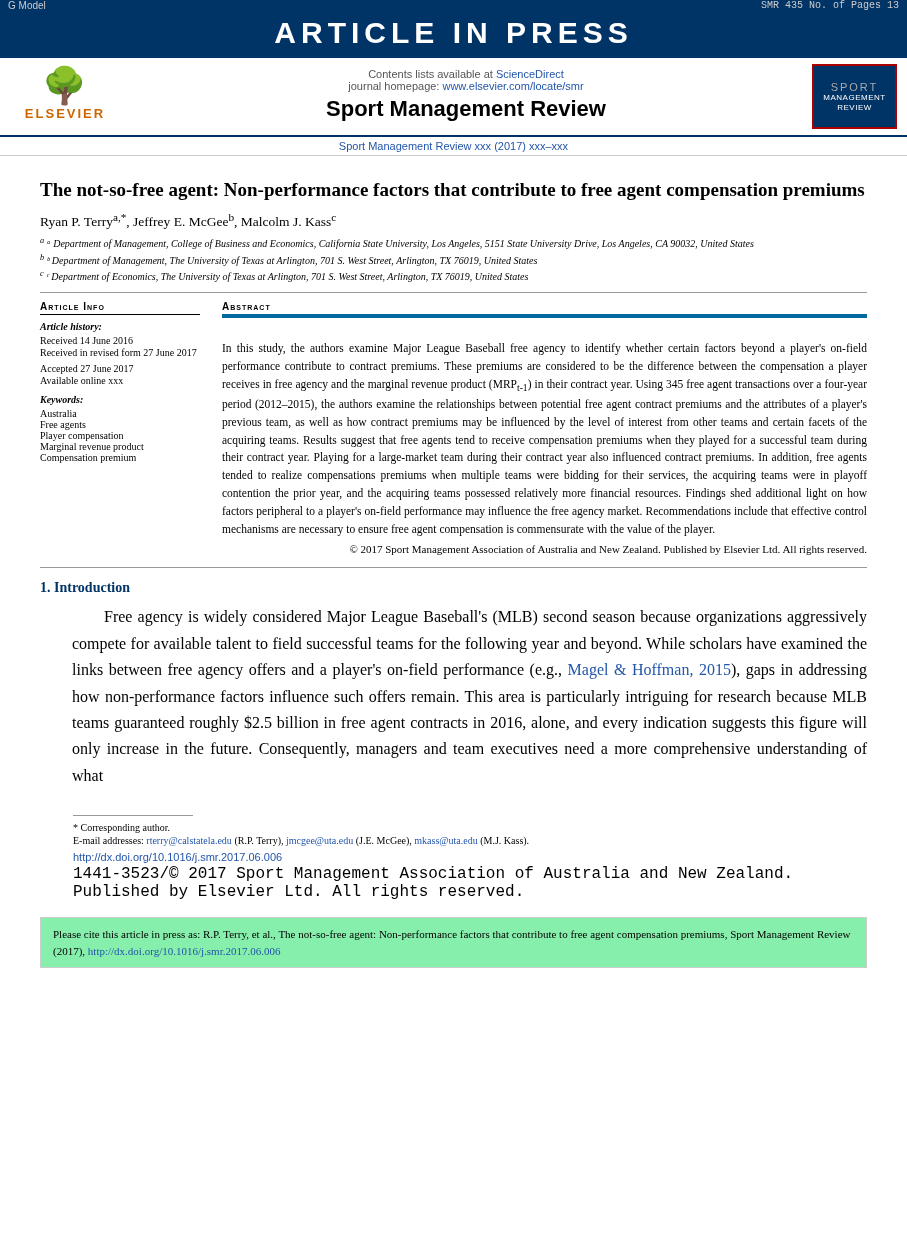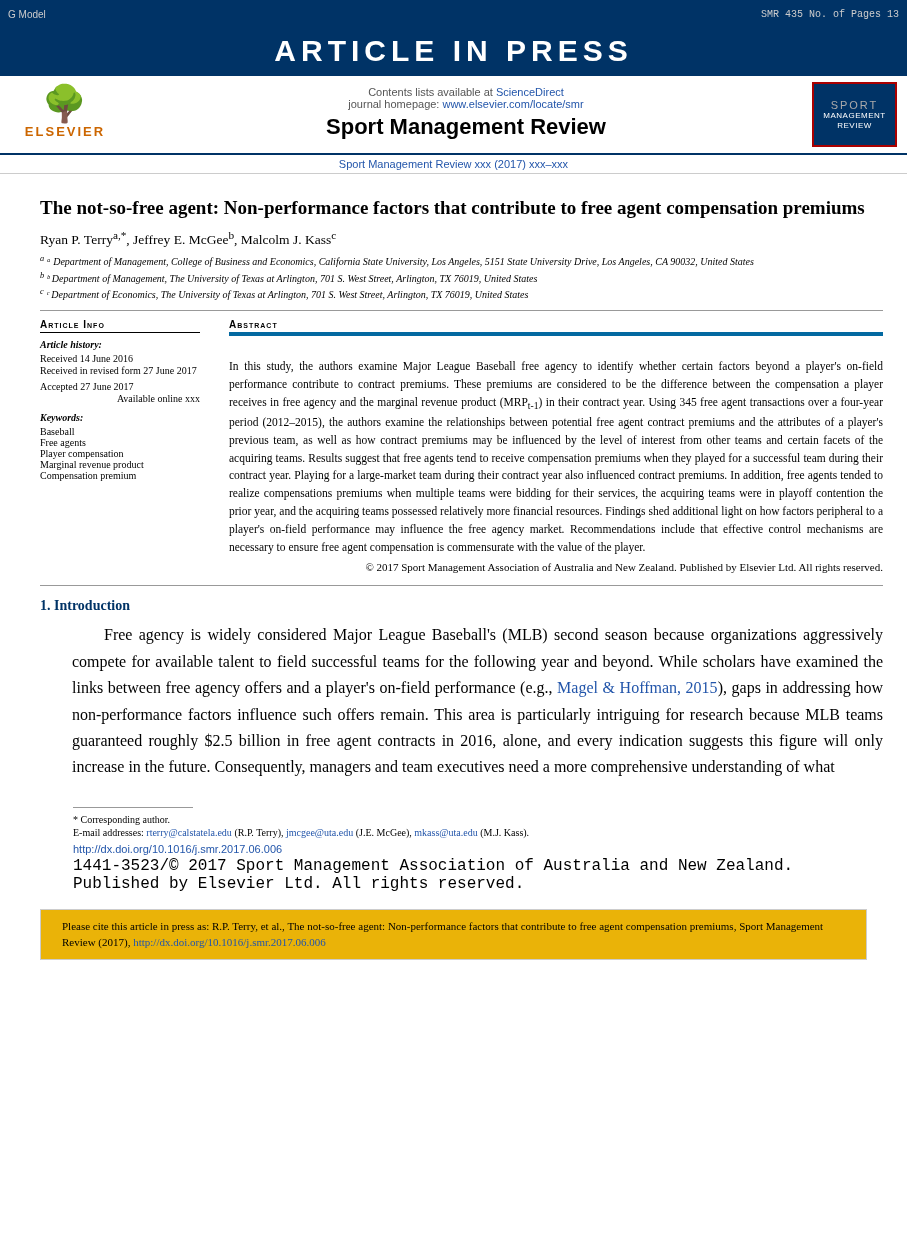--- a/index.html
+++ b/index.html
@@ -8,21 +8,21 @@
       font-size: 13px;
       background: #fff;
       color: #000;
       width: 907px;
       min-height: 1238px;
     }
   </style>
 </head>
 <body>
 
-<div style="background:#003366; padding:9px 8px; display:flex; justify-content:space-between; ">
+<div style="background:#003366; padding:0 8px; display:flex; justify-content:space-between; ">
   <span style="color:#ccc; font-size:10px; font-family:Arial,sans-serif;">G Model</span>
   <span style="color:#ccc; font-size:10px; font-family:Liberation Mono, monospace;">SMR 435  No. of Pages 13</span>
 </div>
 <div style="background:#003366; text-align:center; padding:5px 0 8px 0;">
   <span style="color:#fff; font-size:30px; font-weight:bold; letter-spacing:5px; font-family:Arial,sans-serif;">ARTICLE IN PRESS</span>
 </div>
 
 <div style="border-bottom:2px solid #003366; display:flex; align-items:center; padding:6px 10px 6px 10px; gap:10px;">
 
   <div style="width:110px; min-width:110px; display:flex; flex-direction:column; align-items:center; justify-content:flex-end; padding-bottom:4px;">
@@ -45,49 +45,49 @@
   <div style="width:85px; height:65px; background:#003366; display:flex; flex-direction:column; align-items:center; justify-content:center; border:2px solid #aa0000; color:#fff;">
     <div style="font-size:11px; letter-spacing:2px; color:#aaa; font-family:Arial,sans-serif;">SPORT</div>
     <div style="font-size:8px; letter-spacing:0.5px; color:#fff; font-family:Arial,sans-serif; text-align:center; line-height:1.2;">MANAGEMENT<br>REVIEW</div>
   </div>
 </div>
 
 <div style="font-size:11px; color:#2255aa; text-align:center; padding:3px 0; border-bottom:1px solid #ccc; font-family:Arial,sans-serif;">
   <a href="#" style="color:#2255aa; text-decoration:none;">Sport Management Review xxx (2017) xxx–xxx</a>
 </div>
 
-<div style="padding:12px 24px 0 40px;">
+<div style="padding:12px 40px 0 40px;">
 
   <div style="font-size:19px; font-weight:bold; line-height:1.3; margin:10px 0 8px 0; font-family:Times New Roman,serif;">The not-so-free agent: Non-performance factors that contribute to free agent compensation premiums</div>
 
   <div style="font-size:13.5px; margin-bottom:5px; font-family:Times New Roman,serif;">
     <span>Ryan P. Terry<sup>a,*</sup>, Jeffrey E. McGee<sup>b</sup>, Malcolm J. Kass<sup>c</sup></span>
   </div>
 
   <div style="font-size:10px; font-style:italic; line-height:1.5; margin-bottom:0; font-family:Times New Roman,serif;">
     <div><sup>a</sup> <span>ᵃ Department of Management, College of Business and Economics, California State University, Los Angeles, 5151 State University Drive, Los Angeles, CA 90032, United States</span></div>
     <div><sup>b</sup> <span>ᵇ Department of Management, The University of Texas at Arlington, 701 S. West Street, Arlington, TX 76019, United States</span></div>
     <div><sup>c</sup> <span>ᶜ Department of Economics, The University of Texas at Arlington, 701 S. West Street, Arlington, TX 76019, United States</span></div>
   </div>
 
   <hr style="border:none; border-top:1px solid #999; margin:8px 0;">
 
-  <div style="display:flex; gap:29px; margin-top:6px;">
+  <div style="display:flex; gap:22px; margin-top:6px;">
 
     <div style="width:160px; min-width:160px;">
       <div style="font-size:10px; font-variant:small-caps; font-weight:bold; letter-spacing:1px; border-bottom:1px solid #000; padding-bottom:2px; margin-bottom:6px; font-family:Arial,sans-serif;">Article Info</div>
 
       <div style="font-size:10px; font-style:italic; font-weight:bold; margin-bottom:3px; font-family:Times New Roman,serif;">Article history:</div>
       <div style="font-size:10px; margin-bottom:1px; font-family:Times New Roman,serif;">Received 14 June 2016</div>
       <div style="font-size:10px; margin-bottom:5px; font-family:Times New Roman,serif;">Received in revised form 27 June 2017</div>
       <div style="font-size:10px; margin-bottom:1px; font-family:Times New Roman,serif;">Accepted 27 June 2017</div>
-      <div style="font-size:10px; margin-bottom:8px; font-family:Times New Roman,serif;text-align:right;">Available online xxx</div>
+      <div style="font-size:10px; margin-bottom:8px; font-family:Times New Roman,serif;">Available online xxx</div>
 
       <div style="font-size:10px; font-style:italic; font-weight:bold; margin-bottom:3px; font-family:Times New Roman,serif;">Keywords:</div>
-      <div style="font-size:10px; font-family:Times New Roman,serif;">Baseball</div>
+      <div style="font-size:10px; font-family:Times New Roman,serif;">Australia</div>
       <div style="font-size:10px; font-family:Times New Roman,serif;">Free agents</div>
       <div style="font-size:10px; font-family:Times New Roman,serif;">Player compensation</div>
       <div style="font-size:10px; font-family:Times New Roman,serif;">Marginal revenue product</div>
       <div style="font-size:10px; font-family:Times New Roman,serif;">Compensation premium</div>
     </div>
 
     <div style="flex:1;">
       <div style="font-size:10px; font-variant:small-caps; font-weight:bold; letter-spacing:1px; border-bottom:4px solid #0369a1; padding-bottom:2px; margin-bottom:22px; font-family:Arial,sans-serif;">Abstract</div>
       <div style="font-size:11.5px; line-height:1.55; text-align:justify; font-family:Times New Roman,serif;">
         In this study, the authors examine Major League Baseball free agency to identify whether certain factors beyond a player's on-field performance contribute to contract premiums. These premiums are considered to be the difference between the compensation a player receives in free agency and the marginal revenue product (MRP<sub>t-1</sub>) in their contract year. Using 345 free agent transactions over a four-year period (2012–2015), the authors examine the relationships between potential free agent contract premiums and the attributes of a player's previous team, as well as how contract premiums may be influenced by the level of interest from other teams and certain facets of the acquiring teams. Results suggest that free agents tend to receive compensation premiums when they played for a successful team during their contract year. Playing for a large-market team during their contract year also influenced contract premiums. In addition, free agents tended to realize compensations premiums when multiple teams were bidding for their services, the acquiring teams were in playoff contention the prior year, and the acquiring teams possessed relatively more financial resources. Findings shed additional light on how factors peripheral to a player's on-field performance may influence the free agency market. Recommendations include that effective control mechanisms are necessary to ensure free agent compensation is commensurate with the value of the player.
@@ -117,16 +117,16 @@
     <a href="#" style="color:#2255aa; text-decoration:none; font-size:10px;">rterry@calstatela.edu</a> (R.P. Terry),
     <a href="#" style="color:#2255aa; text-decoration:none; font-size:10px;">jmcgee@uta.edu</a> (J.E. McGee),
     <a href="#" style="color:#2255aa; text-decoration:none; font-size:10px;">mkass@uta.edu</a> (M.J. Kass).
   </div>
   <div style="font-size:11px; margin-top:5px; font-family:Arial,sans-serif;">
     <a href="#" style="color:#2255aa; text-decoration:none;">http://dx.doi.org/10.1016/j.smr.2017.06.006</a>
   </div>
   <div style="font-size:16px; margin-top:2px; font-family:Liberation Mono, monospace;">1441-3523/© 2017 Sport Management Association of Australia and New Zealand. Published by Elsevier Ltd. All rights reserved.</div>
 </div>
 
-<div style="margin:10px 40px; border:1px solid #ccc; background:#eab308; padding:8px 21px; font-size:11px; line-height:1.5; font-family:Times New Roman,serif;">
+<div style="margin:10px 40px; border:1px solid #ccc; background:#86efac; padding:8px 12px; font-size:11px; line-height:1.5; font-family:Times New Roman,serif;">
   <span>Please cite this article in press as: R.P. Terry, et al., The not-so-free agent: Non-performance factors that contribute to free agent compensation premiums, Sport Management Review (2017),</span>
   <a href="#" style="color:#2255aa; text-decoration:none;">http://dx.doi.org/10.1016/j.smr.2017.06.006</a>
 </div>
 
 </body></html>

